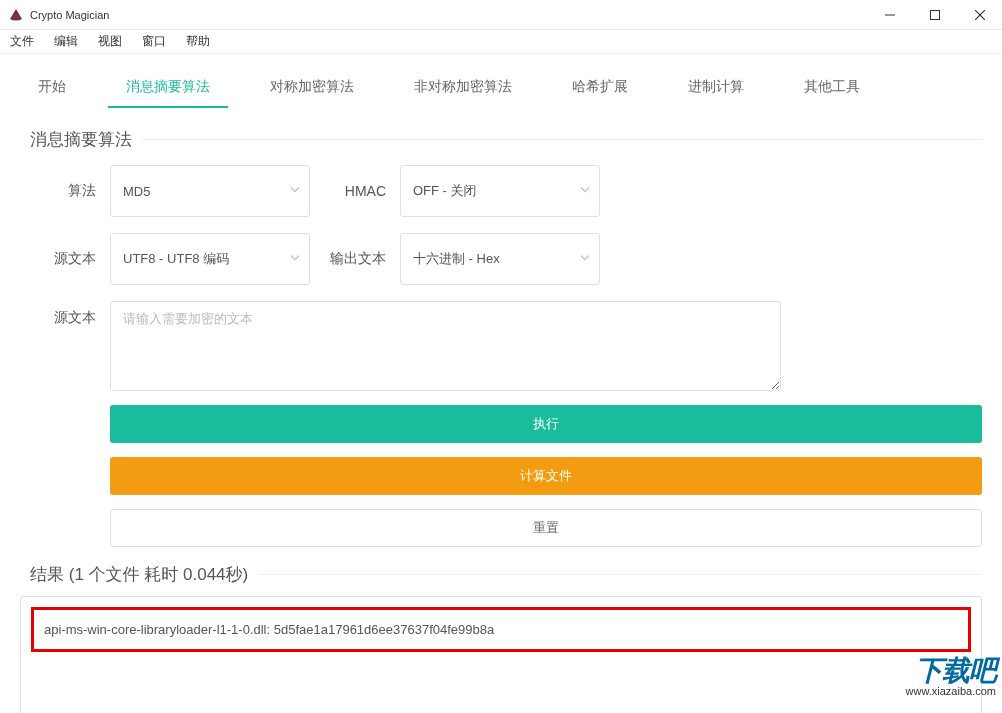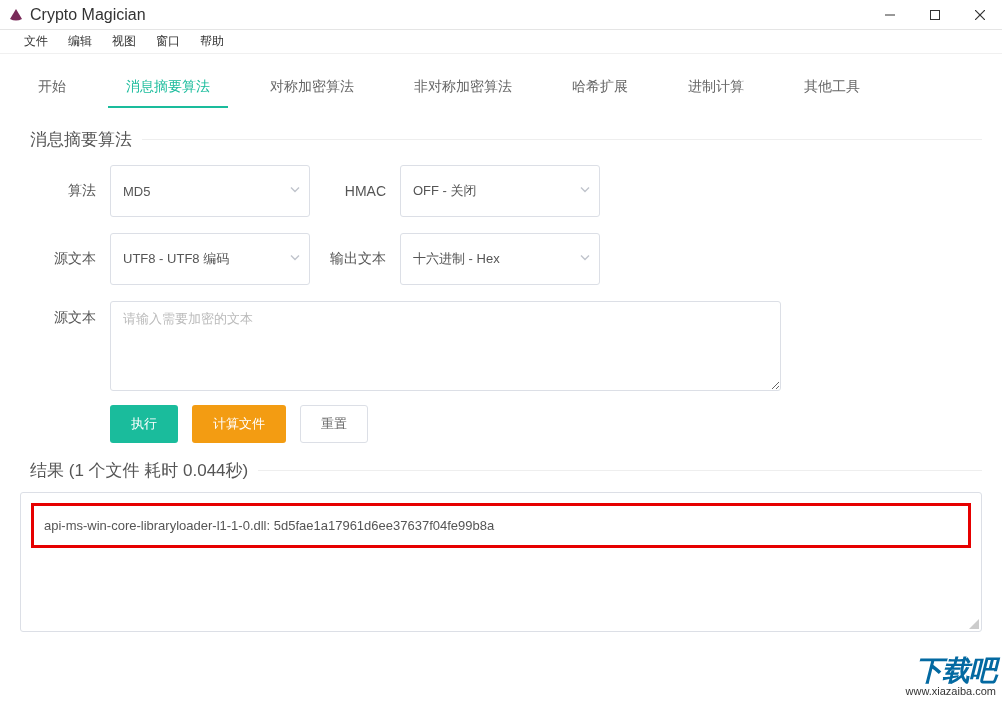--- a/index.html
+++ b/index.html
@@ -1,37 +1,37 @@
 <!DOCTYPE html>
 <html><head>
 <meta charset="utf-8">
 <style>
 * { box-sizing: border-box; margin: 0; padding: 0; }
 body { font-family: "Microsoft YaHei", "Segoe UI", Arial, sans-serif; font-size: 13px; color: #333; background: #fff; width: 1002px; height: 713px; overflow: hidden; position: relative; }
 .titlebar { height: 30px; display: flex; align-items: center; border-bottom: 1px solid #e5e5e5; padding-left: 8px; }
 .titlebar .app-icon { width: 16px; height: 16px; margin-right: 6px; }
-.titlebar .title { flex: 1; font-size: 16px; color: #333; }
+.titlebar .title { flex: 1; font-size: 11px; color: #333; }
 .titlebar .win-btns { display: flex; }
 .titlebar .win-btn { width: 45px; height: 30px; display: flex; align-items: center; justify-content: center; color: #333; }
-.menubar { height: 24px; display: flex; align-items: center; padding: 0 14px; font-size: 12px; border-bottom: 1px solid #f0f0f0; }
+.menubar { height: 24px; display: flex; align-items: center; padding: 0 0; font-size: 12px; border-bottom: 1px solid #f0f0f0; }
 .menubar .menu-item { padding: 2px 10px; cursor: pointer; }
 .tabs { display: flex; align-items: center; padding: 14px 20px 0 20px; gap: 24px; }
 .tabs .tab { padding: 10px 18px; font-size: 14px; color: #666; cursor: pointer; border-bottom: 2px solid transparent; }
 .tabs .tab.active { color: #1abc9c; border-bottom: 2px solid #1abc9c; }
 .form-row { display: flex; align-items: center; margin-bottom: 16px; }
 .form-row.multi { }
 .field { display: flex; align-items: center; }
 .field .label { width: 90px; text-align: right; padding-right: 14px; font-size: 14px; color: #555; }
 .select { position: relative; width: 200px; height: 52px; border: 1px solid #dcdfe6; border-radius: 3px; display: flex; align-items: center; padding: 0 28px 0 12px; font-size: 13px; color: #555; background: #fff; cursor: pointer; }
 .select .chev { position: absolute; right: 8px; top: 50%; transform: translateY(-50%); color: #c0c4cc; }
 .textarea-wrap { display: flex; align-items: flex-start; }
 .textarea-wrap .label { width: 90px; text-align: right; padding-right: 14px; padding-top: 8px; font-size: 14px; color: #555; }
 textarea { width: 671px; height: 90px; border: 1px solid #dcdfe6; border-radius: 3px; padding: 8px 12px; font-family: inherit; font-size: 13px; color: #606266; resize: both; }
 textarea::placeholder { color: #bbb; }
-.btn-row { display: flex; gap: 14px; margin-left: 90px; margin-top: 14px; margin-bottom: 10px; }
+.btn-row { display: flex; gap: 14px; margin-left: 90px; margin-top: 14px; margin-bottom: 10px; flex-direction: column; }
 .btn { padding: 9px 20px; border-radius: 3px; font-size: 13px; border: 1px solid transparent; cursor: pointer; }
 .btn.primary { background: #1abc9c; color: #fff; }
 .btn.warning { background: #f39c12; color: #fff; }
 .btn.plain { background: #fff; color: #666; border: 1px solid #dcdfe6; }
 .result-box { border: 1px solid #dcdfe6; border-radius: 3px; padding: 10px; height: 140px; position: relative; }
 .highlighted { border: 3px solid #e60000; padding: 12px 10px; font-size: 13px; color: #555; margin-bottom: 20px; }
 .resize-handle { position: absolute; right: 2px; bottom: 2px; width: 10px; height: 10px; }
 .resize-handle::before { content: ""; position: absolute; right: 0; bottom: 0; border-left: 10px solid transparent; border-bottom: 10px solid #ccc; }
 .watermark { position: absolute; right: 6px; bottom: 6px; width: 140px; height: 50px; text-align: right; pointer-events: none; }
 .watermark .big { font-size: 28px; font-weight: 900; font-style: italic; color: #0369a1; letter-spacing: -1px; text-shadow: 1px 1px 0 #fff; line-height: 1; }

